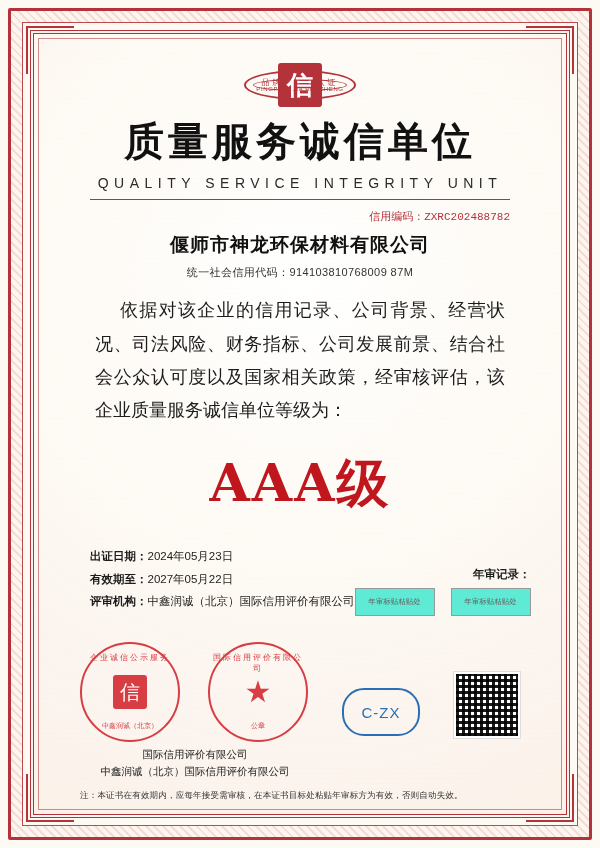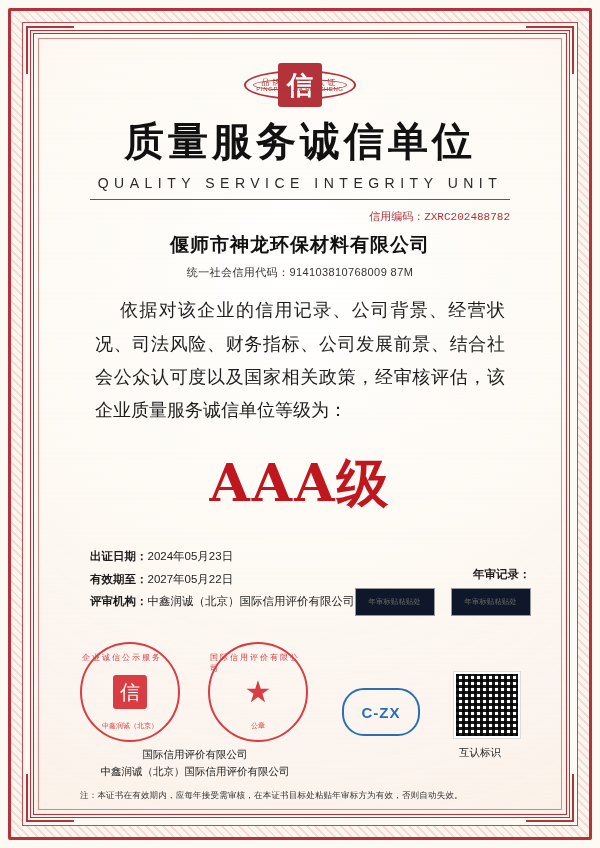--- a/index.html
+++ b/index.html
@@ -237,21 +237,21 @@
   .sticker-row { display: flex; gap: 16px; }
   .sticker {
     width: 78px;
     height: 26px;
     border: 1px solid #999;
     font-size: 7.5px;
     color: #666;
     display: flex;
     align-items: center;
     justify-content: center;
-    background: #0f172a;
+    background: #5eead4;
   }
 
   
   .seal-row {
     margin-top: 26px;
     width: 440px;
     display: flex;
     align-items: flex-end;
     justify-content: space-between;
     position: relative;
@@ -260,20 +260,21 @@
     width: 96px;
     height: 96px;
     border: 2px solid #d3242c;
     border-radius: 50%;
     position: relative;
     opacity: 0.88;
   }
   .seal .seal-top {
     position: absolute;
     top: 8px; left: 0; right: 0;
+    text-align: center;
     font-size: 8px;
     color: #d3242c;
     letter-spacing: 2px;
   }
   .seal .seal-bottom {
     position: absolute;
     bottom: 9px; left: 0; right: 0;
     text-align: center;
     font-size: 7px;
     color: #d3242c;
@@ -296,21 +297,21 @@
     color: #d3242c;
     font-size: 30px;
   }
   .seal-2 { margin-left: -6px; }
 
   .logo-cez {
     width: 74px; height: 44px;
     border: 2px solid #2a6fb5;
     border-radius: 22px;
     color: #2a6fb5;
-    font-weight: bold;
+    font-weight: normal;
     font-size: 15px;
     letter-spacing: 1px;
     display: flex;
     align-items: center;
     justify-content: center;
     margin-bottom: 6px;
   }
   .qr {
     width: 62px; height: 62px;
     margin-bottom: 4px;
@@ -419,19 +420,18 @@
       </div>
       <div class="logo-cez">C-ZX</div>
       <div class="qr"></div>
     </div>
 
     <div class="seal-captions">
       <div class="cap-left">
         <div>国际信用评价有限公司</div>
         <div>中鑫润诚（北京）国际信用评价有限公司</div>
       </div>
-      <div class="cap-mid">互认标识</div>
     </div>
 
     <div class="footnote">注：本证书在有效期内，应每年接受需审核，在本证书目标处粘贴年审标方为有效，否则自动失效。</div>
 
   </div>
 </div>
 
 </body></html>

